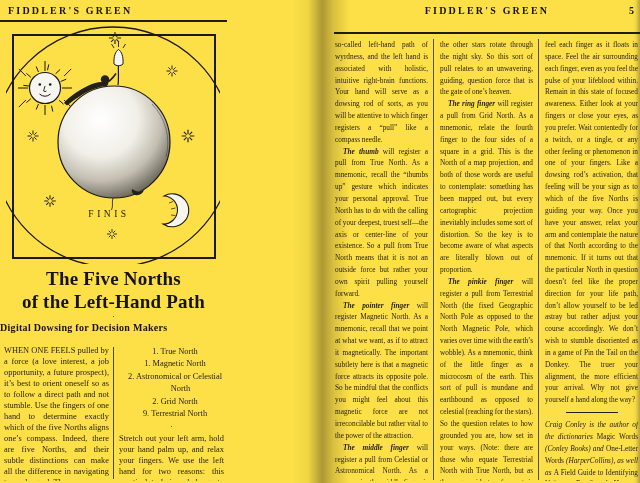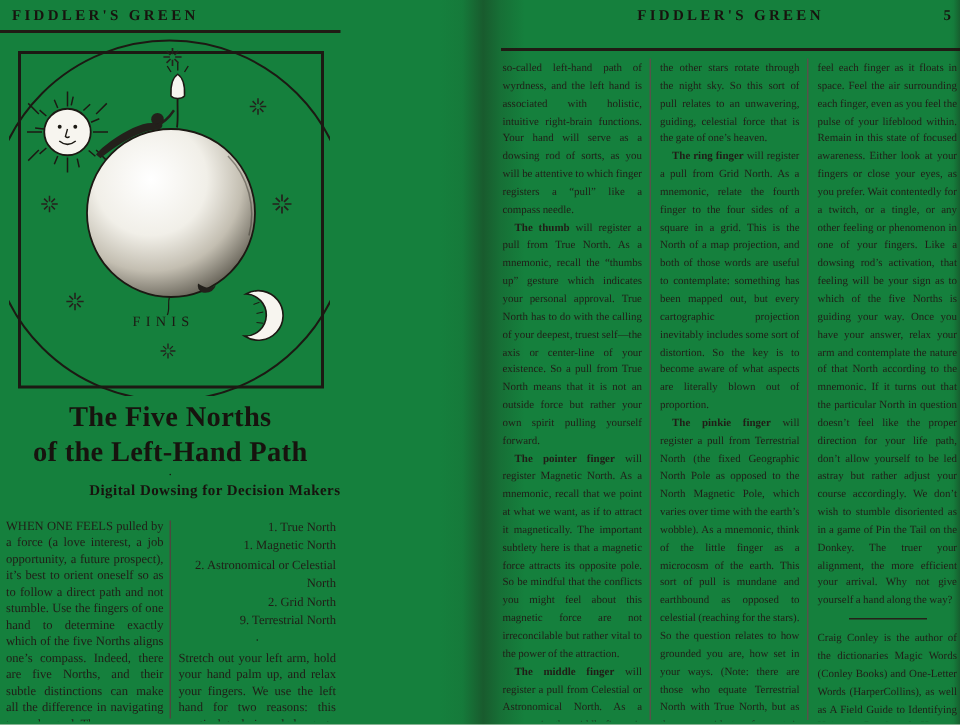--- a/index.html
+++ b/index.html
@@ -1,53 +1,53 @@
 <!DOCTYPE html>
 <html><head>
 <meta charset="utf-8">
 <style>
   html,body{margin:0;padding:0;background:#dedcd6;}
   .stage{position:relative;width:640px;height:483px;overflow:hidden;
-         background:#15803d;font-family:"Liberation Serif","DejaVu Serif",serif;color:#211d17;}
+         background:#fde047;font-family:"Liberation Serif","DejaVu Serif",serif;color:#211d17;}
   .page{position:absolute;top:0;height:483px;}
   #left-page{left:0;width:320px;}
   #right-page{left:320px;width:320px;}
 
   .runhead{position:absolute;font-weight:bold;font-size:10px;letter-spacing:2.2px;color:#17130e;white-space:nowrap;}
   .headrule{position:absolute;background:#201b14;}
 
   
   .lp-head{left:8px;top:5px;}
   .lp-rule{left:0;top:20px;width:227px;height:2px;}
   .illus{position:absolute;left:6px;top:22px;}
   .lp-title{position:absolute;left:0;width:227px;text-align:center;font-weight:bold;color:#17130e;
             font-size:19px;line-height:22px;letter-spacing:0.2px;}
   .lp-title.l1{top:268px;} .lp-title.l2{top:291px;}
   .lp-middot{position:absolute;left:0;top:312px;width:227px;text-align:center;font-size:9px;line-height:9px;color:#17130e;}
-  .lp-subtitle{position:absolute;left:0;top:322px;width:227px;text-align:right;font-weight:bold;font-size:10px;letter-spacing:0.3px;color:#17130e;}
+  .lp-subtitle{position:absolute;left:0;top:322px;width:227px;text-align:left;font-weight:bold;font-size:10px;letter-spacing:0.3px;color:#17130e;}
   .lp-col{position:absolute;top:345px;width:105px;height:136px;overflow:hidden;
           font-size:8.4px;line-height:11px;text-align:justify;}
   #lp-col1{left:4px;} #lp-col2{left:119px;}
   .lp-colrule{position:absolute;left:113px;top:347px;width:1px;height:132px;background:#4d483f;}
 
   
   .rp-head{left:14px;top:5px;width:306px;text-align:center;}
   .rp-num{position:absolute;right:6px;top:5px;font-weight:bold;font-size:10px;color:#17130e;}
   .rp-rule{left:14px;top:32px;width:306px;height:1.5px;}
   .rp-col{position:absolute;top:39px;width:93px;height:442px;overflow:hidden;
           font-size:7.3px;line-height:11.85px;text-align:justify;word-spacing:-0.2px;}
   #rp-col1{left:15px;} #rp-col2{left:120px;} #rp-col3{left:225px;}
   .rp-colrule{position:absolute;top:39px;width:1px;height:441px;background:#57524a;}
   #rp-colrule1{left:113px;} #rp-colrule2{left:218px;}
 
   
   p.para{margin:0;}
   p.para.indent{text-indent:8px;}
-  .b{font-weight:bold;} .i{}
-  .north-list{margin:1px 0 1px 7px;line-height:12.4px;text-align:right;}
+  .b{font-weight:bold;} .i{font-style:italic;}
+  .north-list{margin:1px 0 1px 7px;line-height:12.4px;text-align:center;}
   .list-item{padding-left:11px;text-indent:-11px;}
   .dot-break{text-align:center;font-size:8px;line-height:12px;height:12px;color:#17130e;}
   .bio-rule{width:52px;height:0;border-top:1.6px solid #26211a;margin:6px auto 6px auto;}
 
   
   .gutter{position:absolute;left:292px;top:0;width:58px;height:483px;pointer-events:none;
     background:linear-gradient(90deg, rgba(31,26,18,0) 0%, rgba(31,26,18,0.06) 28%,
       rgba(31,26,18,0.36) 52%, rgba(31,26,18,0.16) 72%, rgba(31,26,18,0) 100%);}
   .edge-right{position:absolute;right:0;top:0;width:7px;height:483px;pointer-events:none;
     background:linear-gradient(270deg, rgba(25,20,14,0.30) 0%, rgba(25,20,14,0.05) 60%, rgba(25,20,14,0) 100%);}
@@ -152,21 +152,21 @@
     <div class="headrule rp-rule"></div>
 
     <div class="rp-col" id="rp-col1">
         <p class="para"><span>so-called left-hand path of wyrdness, and the left hand is associated with holistic, intuitive right-brain functions. Your hand will serve as a dowsing rod of sorts, as you will be attentive to which finger registers a “pull” like a compass needle.</span></p>
         <p class="para indent"><span class="b i">The thumb</span><span> will register a pull from True North. As a mnemonic, recall the “thumbs up” gesture which indicates your personal approval. True North has to do with the calling of your deepest, truest self—the axis or center-line of your existence. So a pull from True North means that it is not an outside force but rather your own spirit pulling yourself forward.</span></p>
         <p class="para indent"><span class="b i">The pointer finger</span><span> will register Magnetic North. As a mnemonic, recall that we point at what we want, as if to attract it magnetically. The important subtlety here is that a magnetic force attracts its opposite pole. So be mindful that the conflicts you might feel about this magnetic force are not irreconcilable but rather vital to the power of the attraction.</span></p>
         <p class="para indent"><span class="b i">The middle finger</span><span> will register a pull from Celestial or Astronomical North. As a mnemonic, the middle finger is likely your longest finger and therefore reaches farther into space and toward the pole star. Polaris is aligned with the earth’s rotation, and it appears fixed in space as</span></p>
       </div>
     <div class="rp-colrule" id="rp-colrule1"></div>
     <div class="rp-col" id="rp-col2">
-        <p class="para"><span>the other stars rotate through the night sky. So this sort of pull relates to an unwavering, guiding, celestial force that is the gate of one’s heaven.</span></p>
+        <p class="para"><span>the other stars rotate through the night sky. So this sort of pull relates to an unwavering, guiding, question force that is the gate of one’s heaven.</span></p>
         <p class="para indent"><span class="b i">The ring finger</span><span> will register a pull from Grid North. As a mnemonic, relate the fourth finger to the four sides of a square in a grid. This is the North of a map projection, and both of those words are useful to contemplate: something has been mapped out, but every cartographic projection inevitably includes some sort of distortion. So the key is to become aware of what aspects are literally blown out of proportion.</span></p>
         <p class="para indent"><span class="b i">The pinkie finger</span><span> will register a pull from Terrestrial North (the fixed Geographic North Pole as opposed to the North Magnetic Pole, which varies over time with the earth’s wobble). As a mnemonic, think of the little finger as a microcosm of the earth. This sort of pull is mundane and earthbound as opposed to celestial (reaching for the stars). So the question relates to how grounded you are, how set in your ways. (Note: there are those who equate Terrestrial North with True North, but as the sage said, too far east is west.)</span></p>
       </div>
     <div class="rp-colrule" id="rp-colrule2"></div>
     <div class="rp-col" id="rp-col3">
         <p class="para"><span>feel each finger as it floats in space. Feel the air surrounding each finger, even as you feel the pulse of your lifeblood within. Remain in this state of focused awareness. Either look at your fingers or close your eyes, as you prefer. Wait contentedly for a twitch, or a tingle, or any other feeling or phenomenon in one of your fingers. Like a dowsing rod’s activation, that feeling will be your sign as to which of the five Norths is guiding your way. Once you have your answer, relax your arm and contemplate the nature of that North according to the mnemonic. If it turns out that the particular North in question doesn’t feel like the proper direction for your life path, don’t allow yourself to be led astray but rather adjust your course accordingly. We don’t wish to stumble disoriented as in a game of Pin the Tail on the Donkey. The truer your alignment, the more efficient your arrival. Why not give yourself a hand along the way?</span></p>
         <div class="bio-rule"></div>
         <p class="para"><span class="i">Craig Conley is the author of the dictionaries </span><span>Magic Words</span><span class="i"> (Conley Books) and </span><span>One-Letter Words</span><span class="i"> (HarperCollins), as well as </span><span>A Field Guide to Identifying Unicorns By Sound</span><span class="i">, </span><span>How to Believe in Your Elf</span></p>
       </div>
   </div>

